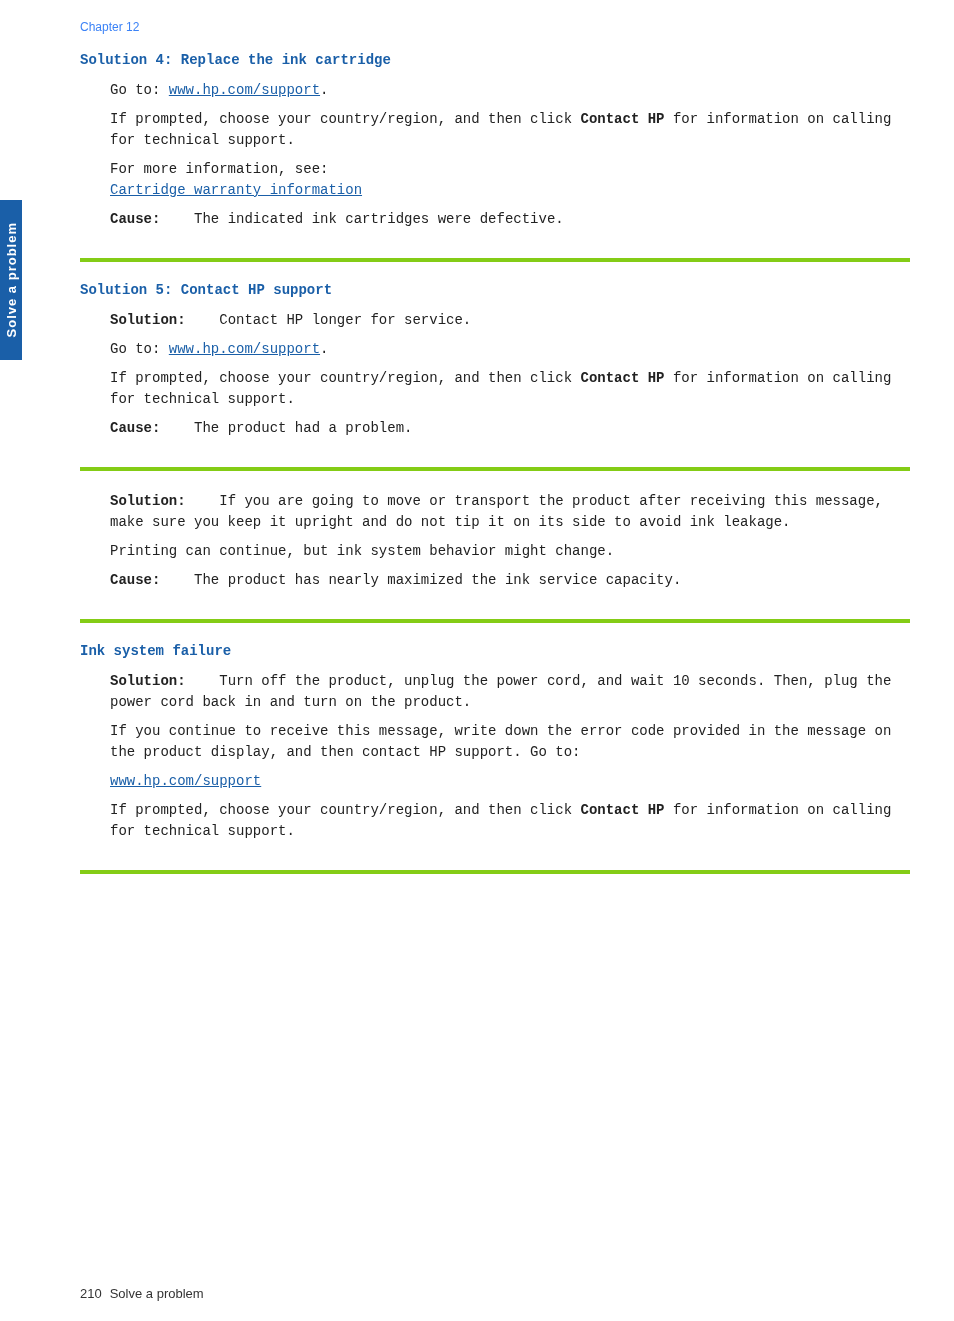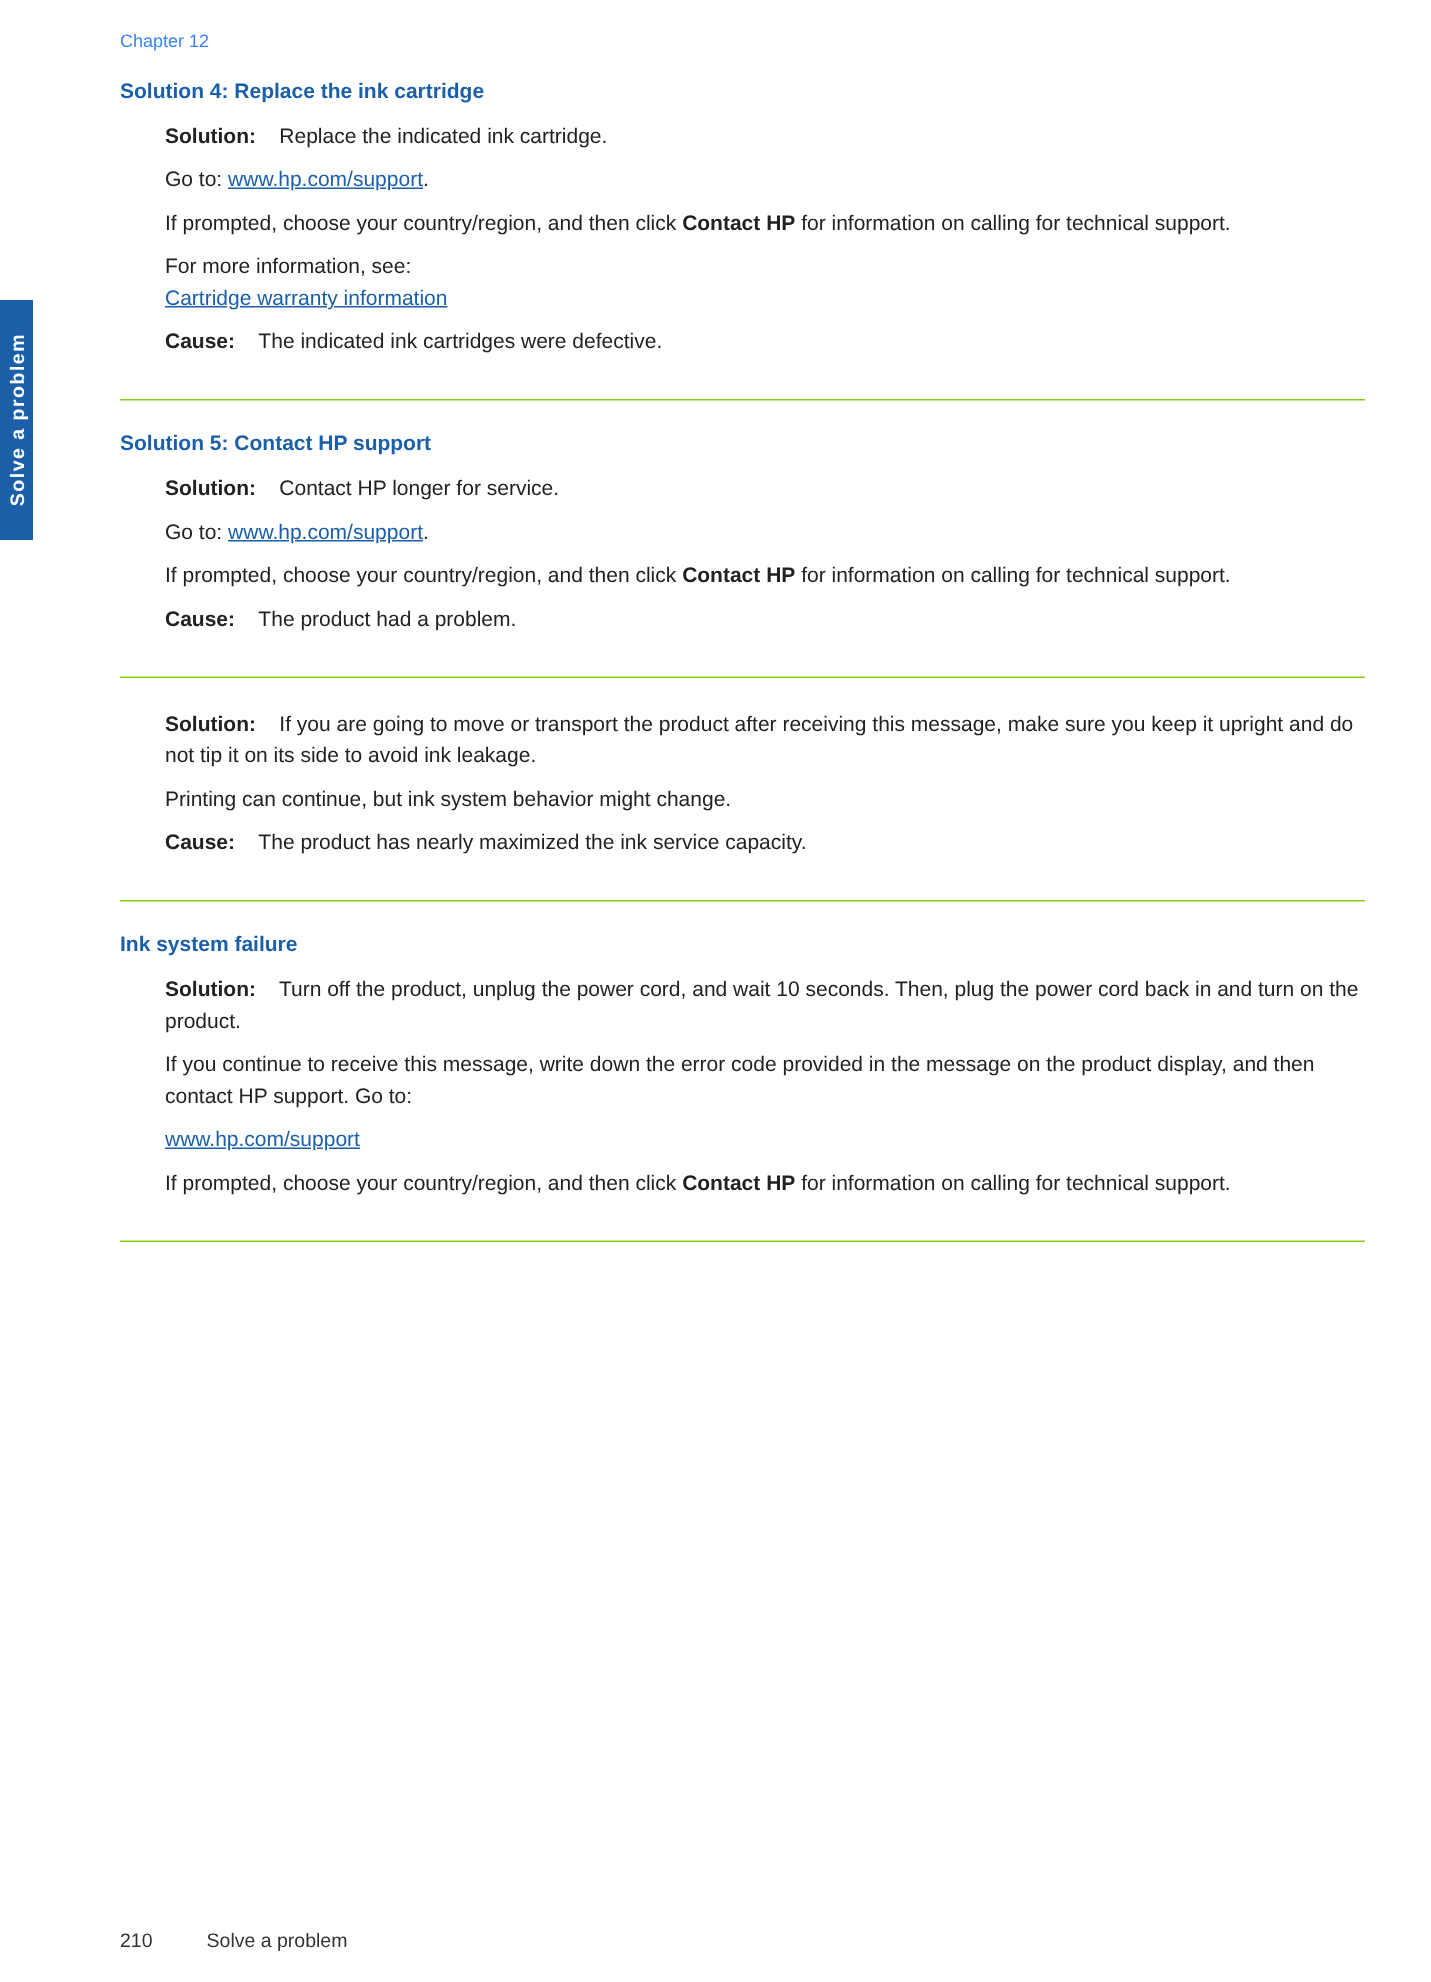--- a/index.html
+++ b/index.html
@@ -56,22 +56,23 @@
     .chapter-label {
       font-size: 12px;
       color: #3b82f6;
       margin-bottom: 18px;
     }
 
     
     .section-block {
       margin-bottom: 0;
       padding-bottom: 20px;
-      border-bottom: 1px solid #84cc16;
+      border-bottom: 4px solid #84cc16;
       margin-bottom: 20px;
+      font-family: Liberation Mono, monospace;
     }
 
     .section-title {
       color: #1a5fa8;
       font-size: 14px;
       font-weight: bold;
       margin-bottom: 12px;
     }
 
     .section-body {
@@ -112,21 +113,20 @@
     
     .page-footer {
       position: absolute;
       bottom: 20px;
       left: 30px;
       right: 40px;
       display: flex;
       font-size: 13px;
       color: #333;
       padding-left: 50px;
-      gap: 28px;
     }
 
     .page-number {
       margin-right: 8px;
       font-size: 13px;
     }
 
     .footer-text {
       font-size: 13px;
     }
@@ -140,24 +140,20 @@
     <span class="sidebar-tab-text">Solve a problem</span>
   </div>
 
   <div class="main-content">
 
     <div class="chapter-label">Chapter 12</div>
 
     <div class="section-block">
       <div class="section-title">Solution 4: Replace the ink cartridge</div>
       <div class="section-body">
-        <p class="solution-line">
-          <span class="bold-label">Solution:</span>&nbsp;&nbsp;&nbsp;
-          <span>Replace the indicated ink cartridge.</span>
-        </p>
         <p>Go to: <a href="#">www.hp.com/support</a>.</p>
         <p>If prompted, choose your country/region, and then click <strong>Contact HP</strong> for information on calling for technical support.</p>
         <p>For more information, see:<br>
           <a href="#">Cartridge warranty information</a>
         </p>
         <p class="cause-line">
           <strong>Cause:</strong>&nbsp;&nbsp;&nbsp;&nbsp;The indicated ink cartridges were defective.
         </p>
       </div>
     </div>

